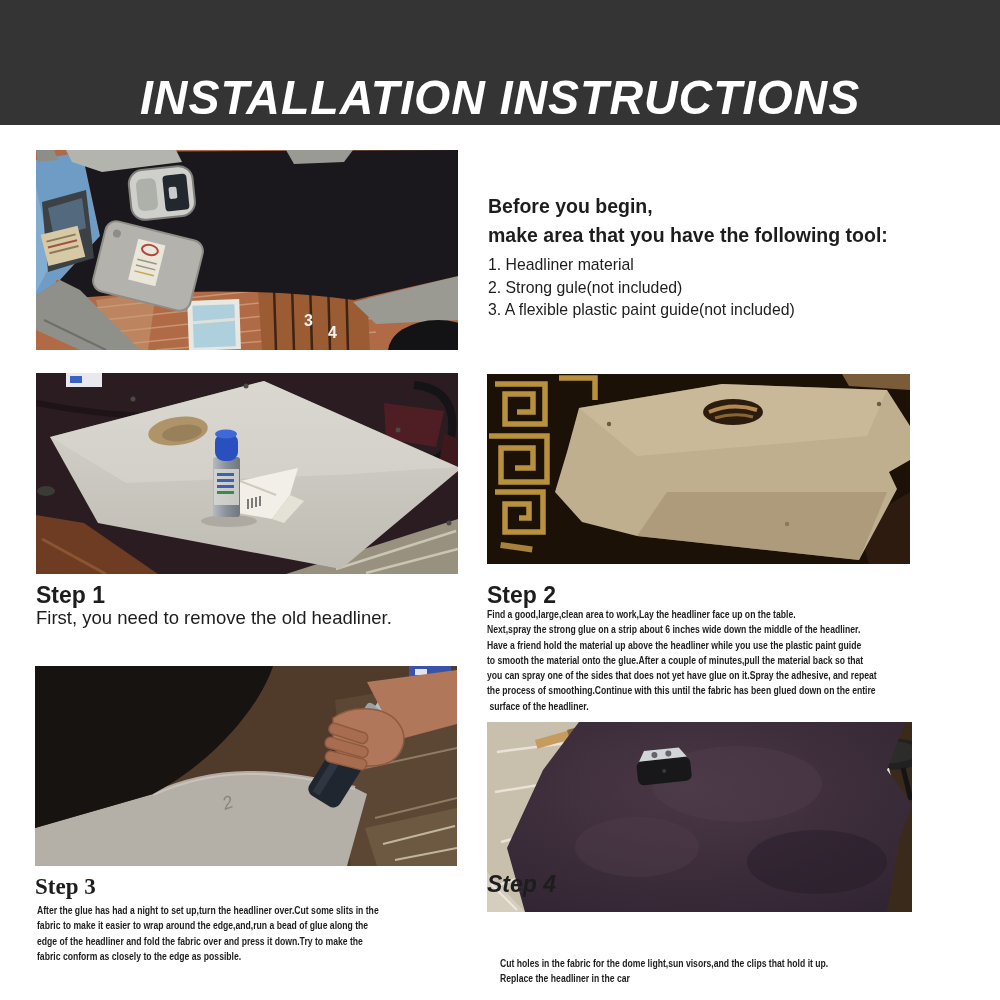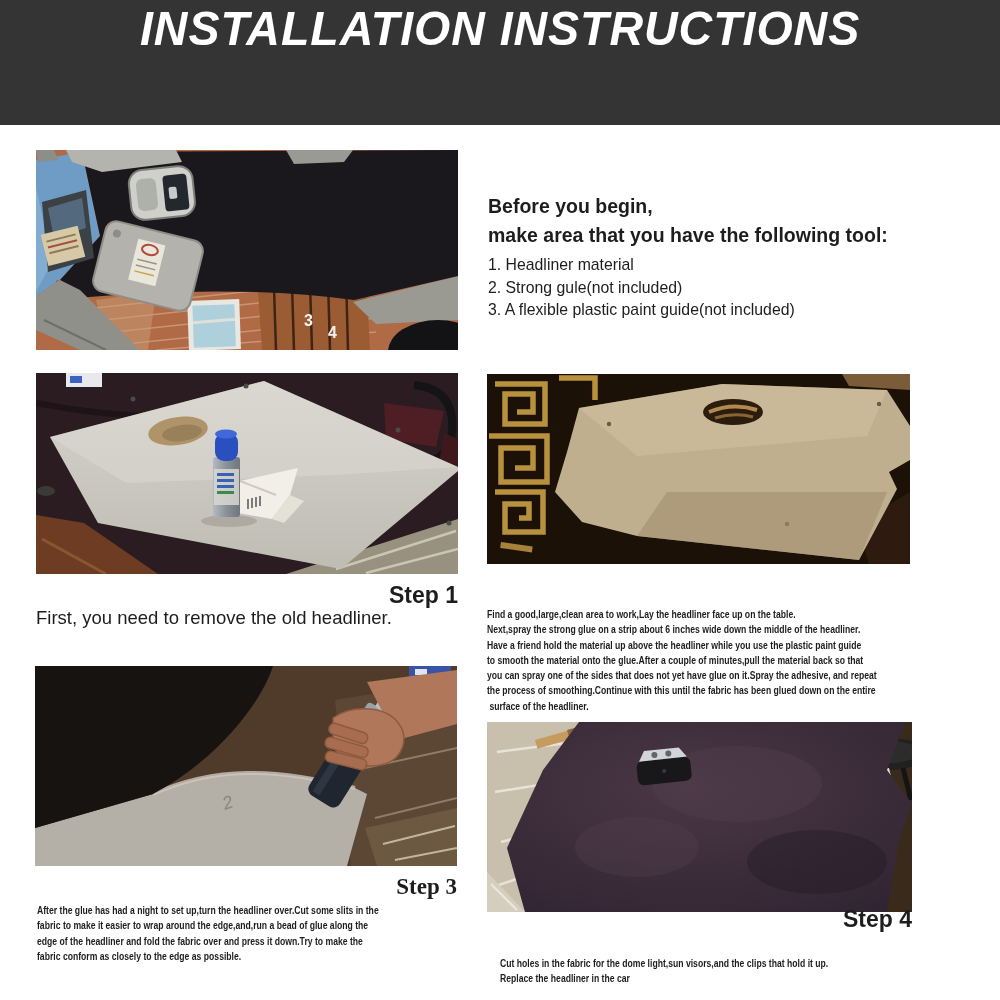--- a/index.html
+++ b/index.html
@@ -1,41 +1,41 @@
 <!DOCTYPE html>
 <html><head>
 <meta charset="utf-8">
 <style>
   html,body{margin:0;padding:0;background:#ffffff;}
   .page{position:relative;width:1000px;height:1000px;background:#ffffff;overflow:hidden;
         font-family:"Liberation Sans",sans-serif;color:#1d1d1d;}
   
   .banner{position:absolute;left:0;top:0;width:1000px;height:125px;background:#343434;
-          display:flex;align-items:flex-start;justify-content:center;}
+          display:flex;align-items:flex-end;justify-content:center;}
   .banner-title{color:#ffffff;font-size:49px;font-weight:bold;font-style:italic;
                 letter-spacing:1px;white-space:nowrap;transform:scaleX(0.95);}
   
   .photo{position:absolute;}
   .photo svg{display:block;width:100%;height:100%;}
   .photo1{left:36px;top:150px;width:422px;height:200px;}
   .photo2{left:36px;top:373px;width:422px;height:201px;}
   .photo3{left:487px;top:374px;width:423px;height:190px;}
   .photo4{left:35px;top:666px;width:422px;height:200px;}
   .photo5{left:487px;top:722px;width:425px;height:190px;}
   
   .intro-heading{position:absolute;left:488px;top:192px;width:500px;font-size:19.5px;
                  font-weight:bold;line-height:29px;white-space:pre-line;}
   .intro-list{position:absolute;left:488px;top:254px;width:540px;font-size:17px;
               line-height:22.6px;transform:scaleX(0.93);transform-origin:0 0;}
   
-  .step-title{position:absolute;font-size:23px;font-weight:bold;text-align:right;}
+  .step-title{position:absolute;font-size:23px;font-weight:bold;text-align:left;}
   .t1{left:36px;top:582px;width:422px;}
   .t2{left:487px;top:582px;width:425px;}
   .t3{left:35px;top:874px;width:422px;font-family:Liberation Serif, serif;}
-  .t4{left:487px;top:906px;width:425px;}
+  .t4{left:487px;top:871px;width:425px;font-style:italic;}
   .step-sub{position:absolute;left:36px;top:607px;width:422px;font-size:18.5px;}
   .step-body{position:absolute;width:620px;font-size:11.5px;font-weight:bold;line-height:15.3px;
              white-space:pre-line;transform:scaleX(0.75);transform-origin:0 0;}
   .b2{left:487px;top:607px;}
   .b3{left:37px;top:903px;}
   .b4{left:500px;top:956px;}
 </style>
 </head>
 <body>
 
@@ -225,20 +225,21 @@
       <path d="M222,38 q24,-10 48,-2" stroke="#b28a50" stroke-width="4" fill="none"></path>
       <path d="M228,44 q20,-6 38,-1" stroke="#8a6534" stroke-width="3" fill="none"></path>
       <circle cx="122" cy="50" r="2.2" fill="#6a5c40"></circle>
       <circle cx="392" cy="30" r="2.2" fill="#6a5c40"></circle>
       <circle cx="300" cy="150" r="2.2" fill="#8a7a58"></circle>
     </svg>
   </div>
 
   <div class="step-title t1">Step 1</div>
   <div class="step-sub">First, you need to remove the old headliner.</div>
+  <div class="step-title t2">Step 2</div>
   <div class="step-body b2">Find a good,large,clean area to work,Lay the headliner face up on the table.
 Next,spray the strong glue on a strip about 6 inches wide down the middle of the headliner.
 Have a friend hold the material up above the headliner while you use the plastic paint guide
 to smooth the material onto the glue.After a couple of minutes,pull the material back so that
 you can spray one of the sides that does not yet have glue on it.Spray the adhesive, and repeat
 the process of smoothing.Continue with this until the fabric has been glued down on the entire
 &nbsp;surface of the headliner.</div>
 
   <div class="photo photo4" aria-label="Hand spraying adhesive onto the headliner board">
     <svg viewBox="0 0 422 200" preserveAspectRatio="none">

